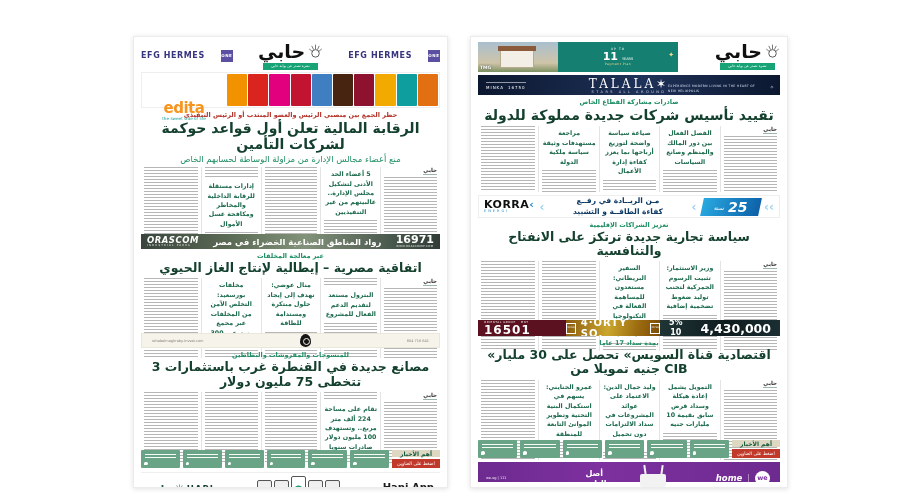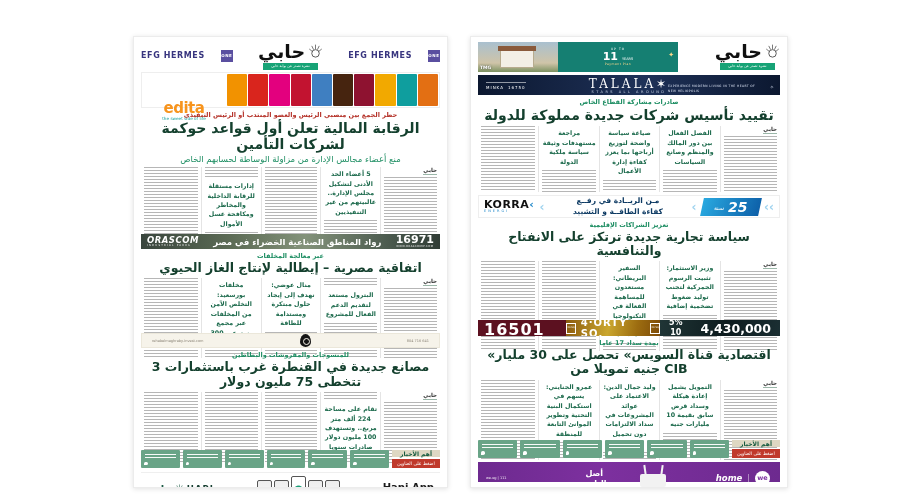--- a/index.html
+++ b/index.html
@@ -87,21 +87,21 @@
   .k-years{background:linear-gradient(100deg,#29a9e0,#0d5fa8);color:#fff;display:flex;align-items:center;
            gap:4px;padding:2px 12px;transform:skewX(-12deg);}
   .k-years>*{transform:skewX(12deg);}
   .k-num{font-size:14px;font-weight:900;font-style:italic;line-height:1;}
   .k-word{font-size:6px;}
 
   .forty{height:26px;margin-top:3px;display:flex;color:#fff;overflow:hidden;}
   .f-left{width:88px;background:#5c1120;display:flex;flex-direction:column;justify-content:center;
           padding:1px 6px;box-sizing:border-box;}
   .f-logos{display:flex;gap:5px;font-size:2.8px;letter-spacing:.5px;opacity:.92;}
-  .f-phone{font-size:16px;font-weight:bold;letter-spacing:1px;line-height:1.1;}
+  .f-phone{font-size:12px;font-weight:bold;letter-spacing:1px;line-height:1.1;}
   .f-mid{flex:1;display:flex;align-items:center;justify-content:center;gap:5px;
          background:linear-gradient(100deg,#8a5a0e,#caa62e 45%,#9c6c10 75%,#7c4b08);}
   .sq{width:9px;height:9px;border:1px solid #fff;font-size:2.4px;display:flex;align-items:center;
       justify-content:center;text-align:center;line-height:1.1;}
   .f-name{font-size:10px;font-weight:bold;letter-spacing:1px;}
   .f-right{width:120px;display:flex;align-items:center;justify-content:space-around;
            background:linear-gradient(100deg,#203536,#0d1b1e 55%,#1b2f33);}
   .f-pct{font-size:8px;font-weight:bold;text-align:center;line-height:1.25;}
   .f-price{font-size:12.5px;font-weight:bold;}
 

